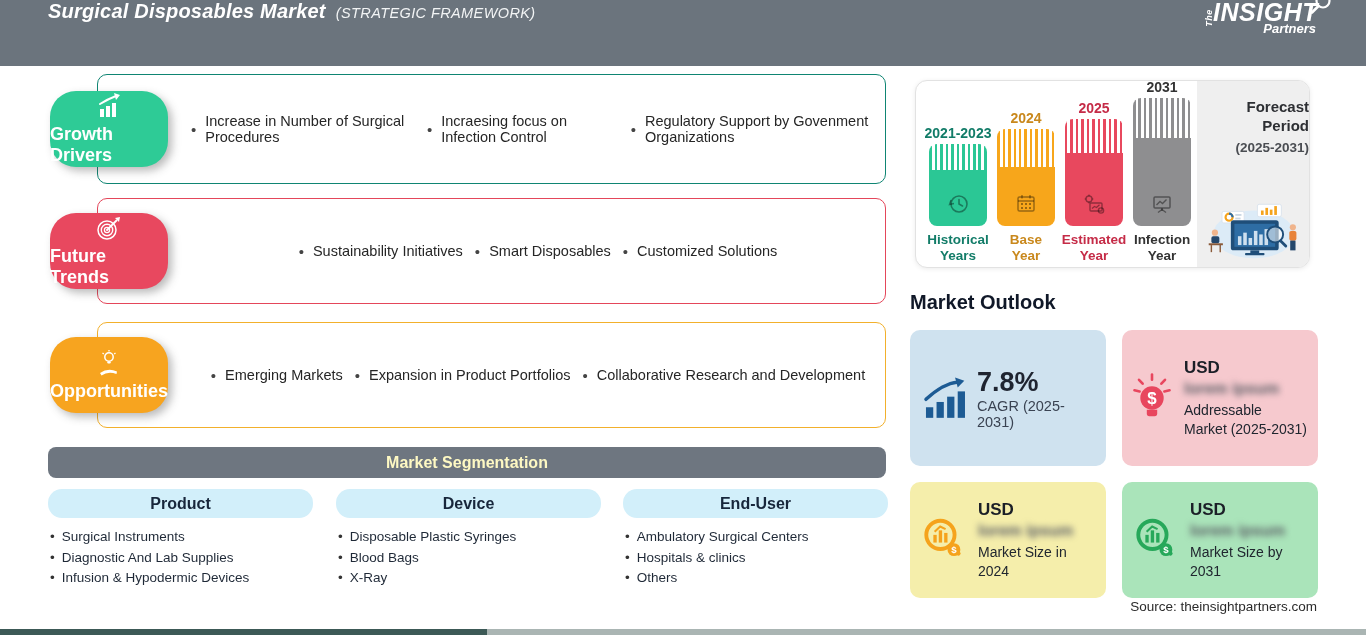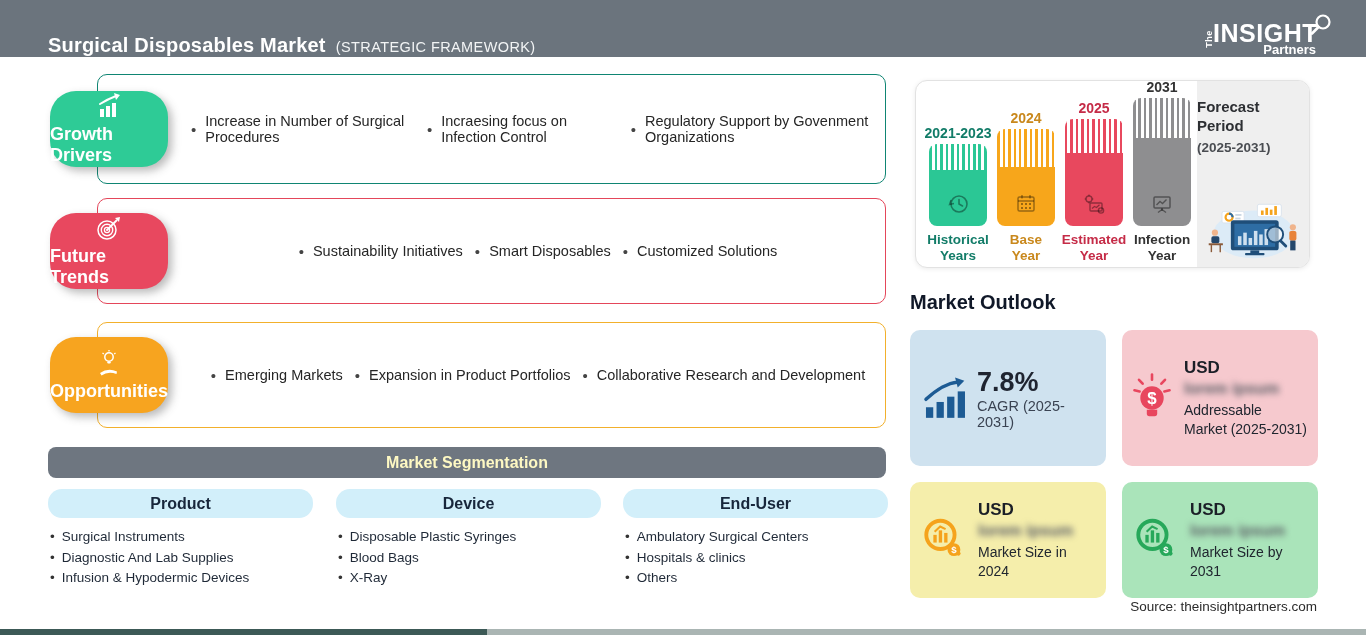--- a/index.html
+++ b/index.html
@@ -1,21 +1,21 @@
 <!DOCTYPE html>
 <html><head>
 <meta charset="utf-8">
 <style>
   html,body{margin:0;padding:0;background:#fff;}
   .page{position:relative;width:1366px;height:635px;background:#ffffff;overflow:hidden;
         font-family:"Liberation Sans",sans-serif;-webkit-font-smoothing:antialiased;}
 
   
-  .topbar{position:absolute;left:0;top:0;width:100%;height:57px;background:#6b747d;
-          display:flex;align-items:flex-end;padding:0 30px 0 48px;box-sizing:border-box;}
+  .topbar{position:absolute;left:0;top:0;width:100%;height:66px;background:#6b747d;
+          display:flex;align-items:flex-start;padding:0 30px 0 48px;box-sizing:border-box;font-style:italic;}
   .title-wrap{display:flex;align-items:baseline;gap:10px;}
   .main-title{color:#ffffff;font-size:20px;font-weight:bold;letter-spacing:.2px;}
   .sub-title{color:#f2f4f5;font-size:14.5px;letter-spacing:.4px;}
   .logo{margin-left:auto;position:relative;color:#fff;padding-right:18px;}
   .logo-the{position:absolute;left:-13px;top:13px;transform:rotate(-90deg);font-size:9px;font-weight:bold;letter-spacing:.5px;}
   .logo-insight{font-size:25px;font-weight:800;letter-spacing:.5px;line-height:24px;}
   .logo-partners{display:block;text-align:right;font-size:13px;font-weight:bold;margin-top:-4px;margin-right:2px;}
   .logo-lens{position:absolute;right:2px;top:-8px;}
 
   
@@ -51,21 +51,21 @@
   .tl-group{width:58px;display:flex;flex-direction:column;align-items:center;}
   .tl-year{font-size:14px;font-weight:bold;color:var(--bar-text);margin-bottom:3px;white-space:nowrap;}
   .tl-bar{width:58px;height:var(--bar-h);border-radius:8px;overflow:hidden;display:flex;flex-direction:column;}
   .tl-stripes{height:var(--stripe-h);flex:none;
               background:repeating-linear-gradient(90deg,var(--bar-color) 0 2.5px,#ffffff 2.5px 5.5px);}
   .tl-solid{flex:1;background:var(--bar-color);display:flex;align-items:flex-end;justify-content:center;padding-bottom:9px;}
   .tl-caption{position:absolute;top:151px;width:70px;text-align:center;font-size:13.5px;font-weight:bold;
               line-height:16px;color:var(--bar-text);}
   .tl-caption.t0{left:7px;} .tl-caption.t1{left:75px;} .tl-caption.t2{left:143px;} .tl-caption.t3{left:211px;}
   .forecast-panel{position:absolute;right:0;top:0;bottom:0;width:112px;background:#efefef;
-                  border-radius:0 11px 11px 0;text-align:left;padding-top:16px;box-sizing:border-box;}
+                  border-radius:0 11px 11px 0;text-align:right;padding-top:16px;box-sizing:border-box;}
   .fc-line{font-size:15px;font-weight:bold;color:#2d2f33;line-height:19px;}
   .fc-range{font-size:13.5px;color:#4a4d52;margin-top:5px;font-weight:bold;}
   .fc-illus{position:absolute;left:50%;transform:translateX(-50%);bottom:6px;}
 
   
   .outlook-heading{position:absolute;left:910px;top:291px;font-size:20px;font-weight:bold;color:#101828;}
   .card{position:absolute;border-radius:10px;background:var(--card-bg);box-sizing:border-box;}
   .card.k0{left:910px;top:330px;width:196px;height:136px;display:flex;align-items:center;padding:0 12px;}
   .card.k1{left:1122px;top:330px;width:196px;height:136px;}
   .card.k2{left:910px;top:482px;width:196px;height:116px;}

